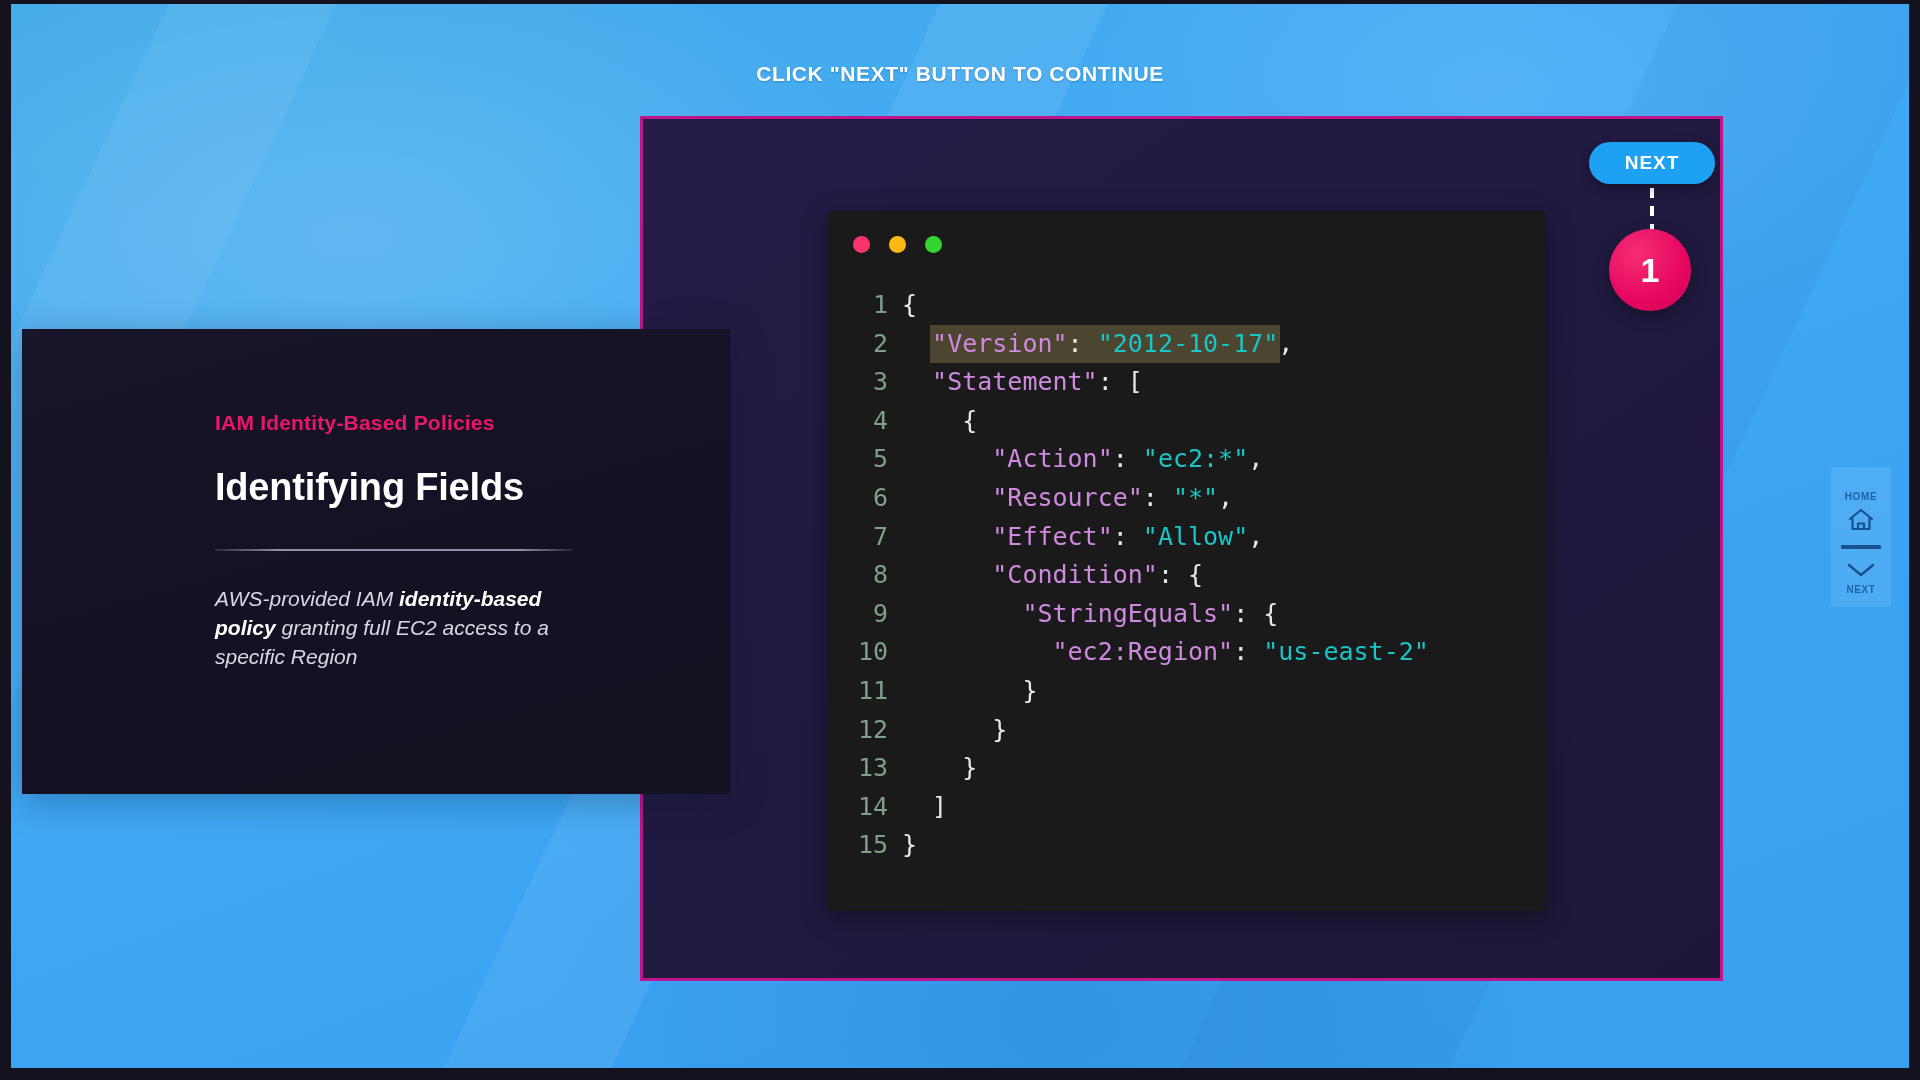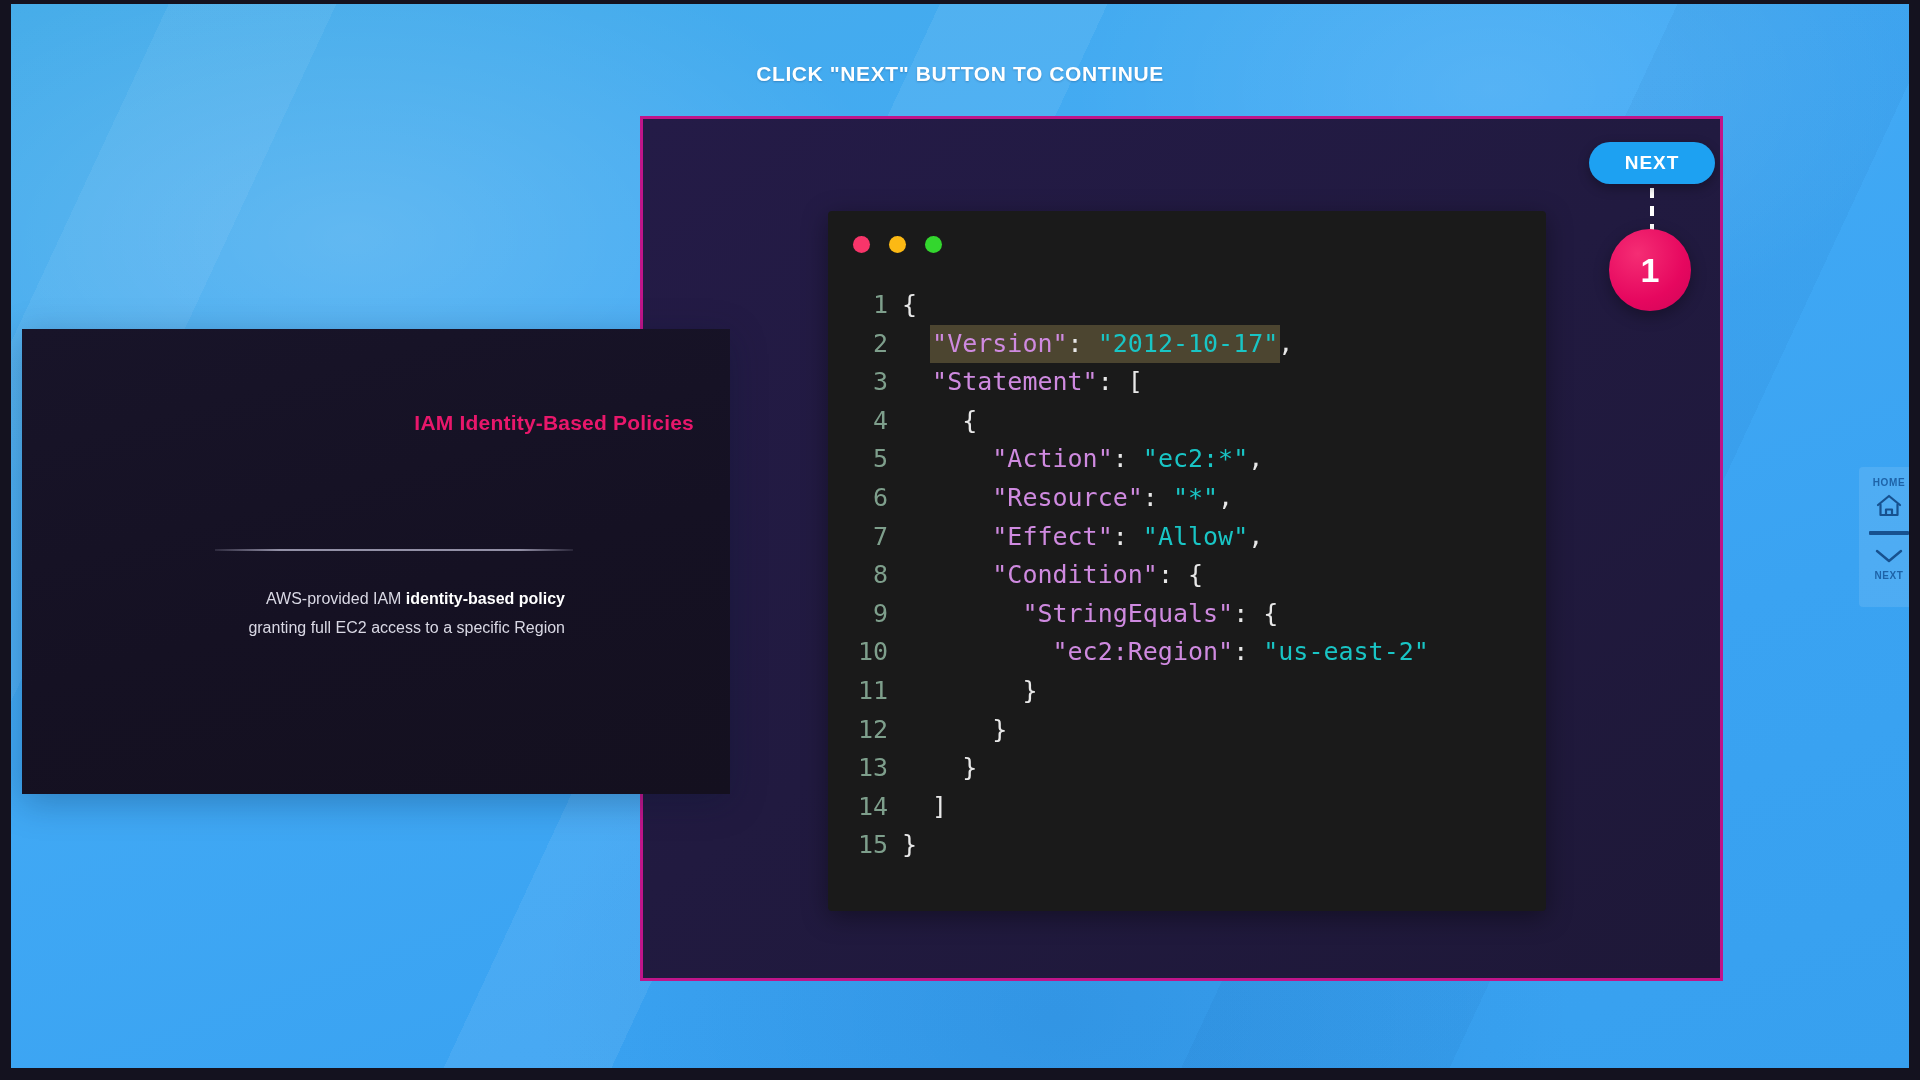--- a/index.html
+++ b/index.html
@@ -93,35 +93,35 @@
   .p { color:#e8e8e8; }      
 
   
   #info-card {
     position:absolute;
     left:11px; top:325px; width:708px; height:465px;
     background:linear-gradient(165deg,#181429 0%,#151123 55%,#14101f 100%);
     z-index:6;
     box-shadow:0 8px 34px rgba(0,20,50,0.28);
   }
-  #card-inner { position:absolute; left:193px; top:82px; right:36px;text-align:right; }
+  #card-inner { position:absolute; left:193px; top:82px; right:56px; }
   #eyebrow {
     color:#e8176b; font-size:21px; font-weight:bold;
     letter-spacing:0.2px; margin-bottom:28px;
   }
   #headline {
     color:#ffffff; font-size:38px; font-weight:bold;
     line-height:48px; letter-spacing:-0.2px;
   }
   #divider {
     margin:38px 0 33px 0; width:358px; height:2px;
     background:linear-gradient(90deg, rgba(180,178,205,0.15), rgba(200,198,222,0.70) 18%, rgba(200,198,222,0.70) 85%, rgba(180,178,205,0.12));
   }
   #body-copy {
-    color:#d9d8e4; font-size:16px; line-height:29px; max-width:350px;
+    color:#d9d8e4; font-size:21px; line-height:29px; max-width:350px;font-style:italic;
   }
   #body-copy b { color:#ffffff; font-weight:bold; }
 
   
   #next-pill {
     position:absolute; left:1578px; top:138px;
     width:126px; height:42px; border-radius:21px;
     background:#1da1f2;
     box-shadow:0 4px 12px rgba(0,0,0,0.3);
     display:flex; align-items:center; justify-content:center;
@@ -143,23 +143,22 @@
     z-index:10;
   }
 
   
   #nav-rail {
     position:absolute; left:1820px; top:463px;
     width:60px; height:140px;
     background:rgba(255,255,255,0.10);
     border-radius:4px;
     display:flex; flex-direction:column; align-items:center;
-    padding-top:10px;
+    padding-top:24px;
     z-index:11;
-    margin-left:28px;
   }
   .rail-label {
     color:#1e63a8; font-size:10px; font-weight:bold; letter-spacing:0.6px;
   }
   .rail-icon { margin:5px 0 2px 0; }
   #rail-divider {
     width:40px; height:4px; background:#17518f; border-radius:1px; margin:6px 0 8px 0;
   }
 </style>
 </head>
@@ -180,21 +179,21 @@
         </div>
         <div id="code-body"><div class="cline"><span class="lnum">1</span><span class="ctext"><span class="p">{</span></span></div><div class="cline"><span class="lnum">2</span><span class="ctext">  <span class="hl"><span class="k">"Version"</span><span class="p">: </span><span class="s">"2012-10-17"</span></span><span class="p">,</span></span></div><div class="cline"><span class="lnum">3</span><span class="ctext">  <span class="k">"Statement"</span><span class="p">: [</span></span></div><div class="cline"><span class="lnum">4</span><span class="ctext">    <span class="p">{</span></span></div><div class="cline"><span class="lnum">5</span><span class="ctext">      <span class="k">"Action"</span><span class="p">: </span><span class="s">"ec2:*"</span><span class="p">,</span></span></div><div class="cline"><span class="lnum">6</span><span class="ctext">      <span class="k">"Resource"</span><span class="p">: </span><span class="s">"*"</span><span class="p">,</span></span></div><div class="cline"><span class="lnum">7</span><span class="ctext">      <span class="k">"Effect"</span><span class="p">: </span><span class="s">"Allow"</span><span class="p">,</span></span></div><div class="cline"><span class="lnum">8</span><span class="ctext">      <span class="k">"Condition"</span><span class="p">: {</span></span></div><div class="cline"><span class="lnum">9</span><span class="ctext">        <span class="k">"StringEquals"</span><span class="p">: {</span></span></div><div class="cline"><span class="lnum">10</span><span class="ctext">          <span class="k">"ec2:Region"</span><span class="p">: </span><span class="s">"us-east-2"</span></span></div><div class="cline"><span class="lnum">11</span><span class="ctext">        <span class="p">}</span></span></div><div class="cline"><span class="lnum">12</span><span class="ctext">      <span class="p">}</span></span></div><div class="cline"><span class="lnum">13</span><span class="ctext">    <span class="p">}</span></span></div><div class="cline"><span class="lnum">14</span><span class="ctext">  <span class="p">]</span></span></div><div class="cline"><span class="lnum">15</span><span class="ctext"><span class="p">}</span></span></div></div>
       </div>
 
     </div>
 
     <div id="info-card">
       <div id="card-inner">
         <div id="eyebrow">IAM Identity-Based Policies</div>
         <div id="headline">
-          <br>
+          <span>Identifying Fields</span><br>
         </div>
         <div id="divider"></div>
         <div id="body-copy">
           <span>AWS-provided IAM </span><b>identity-based policy</b><span> granting full EC2 access to a specific Region</span>
         </div>
       </div>
     </div>
 
     <div id="next-pill">NEXT</div>
     <div id="connector"></div>

